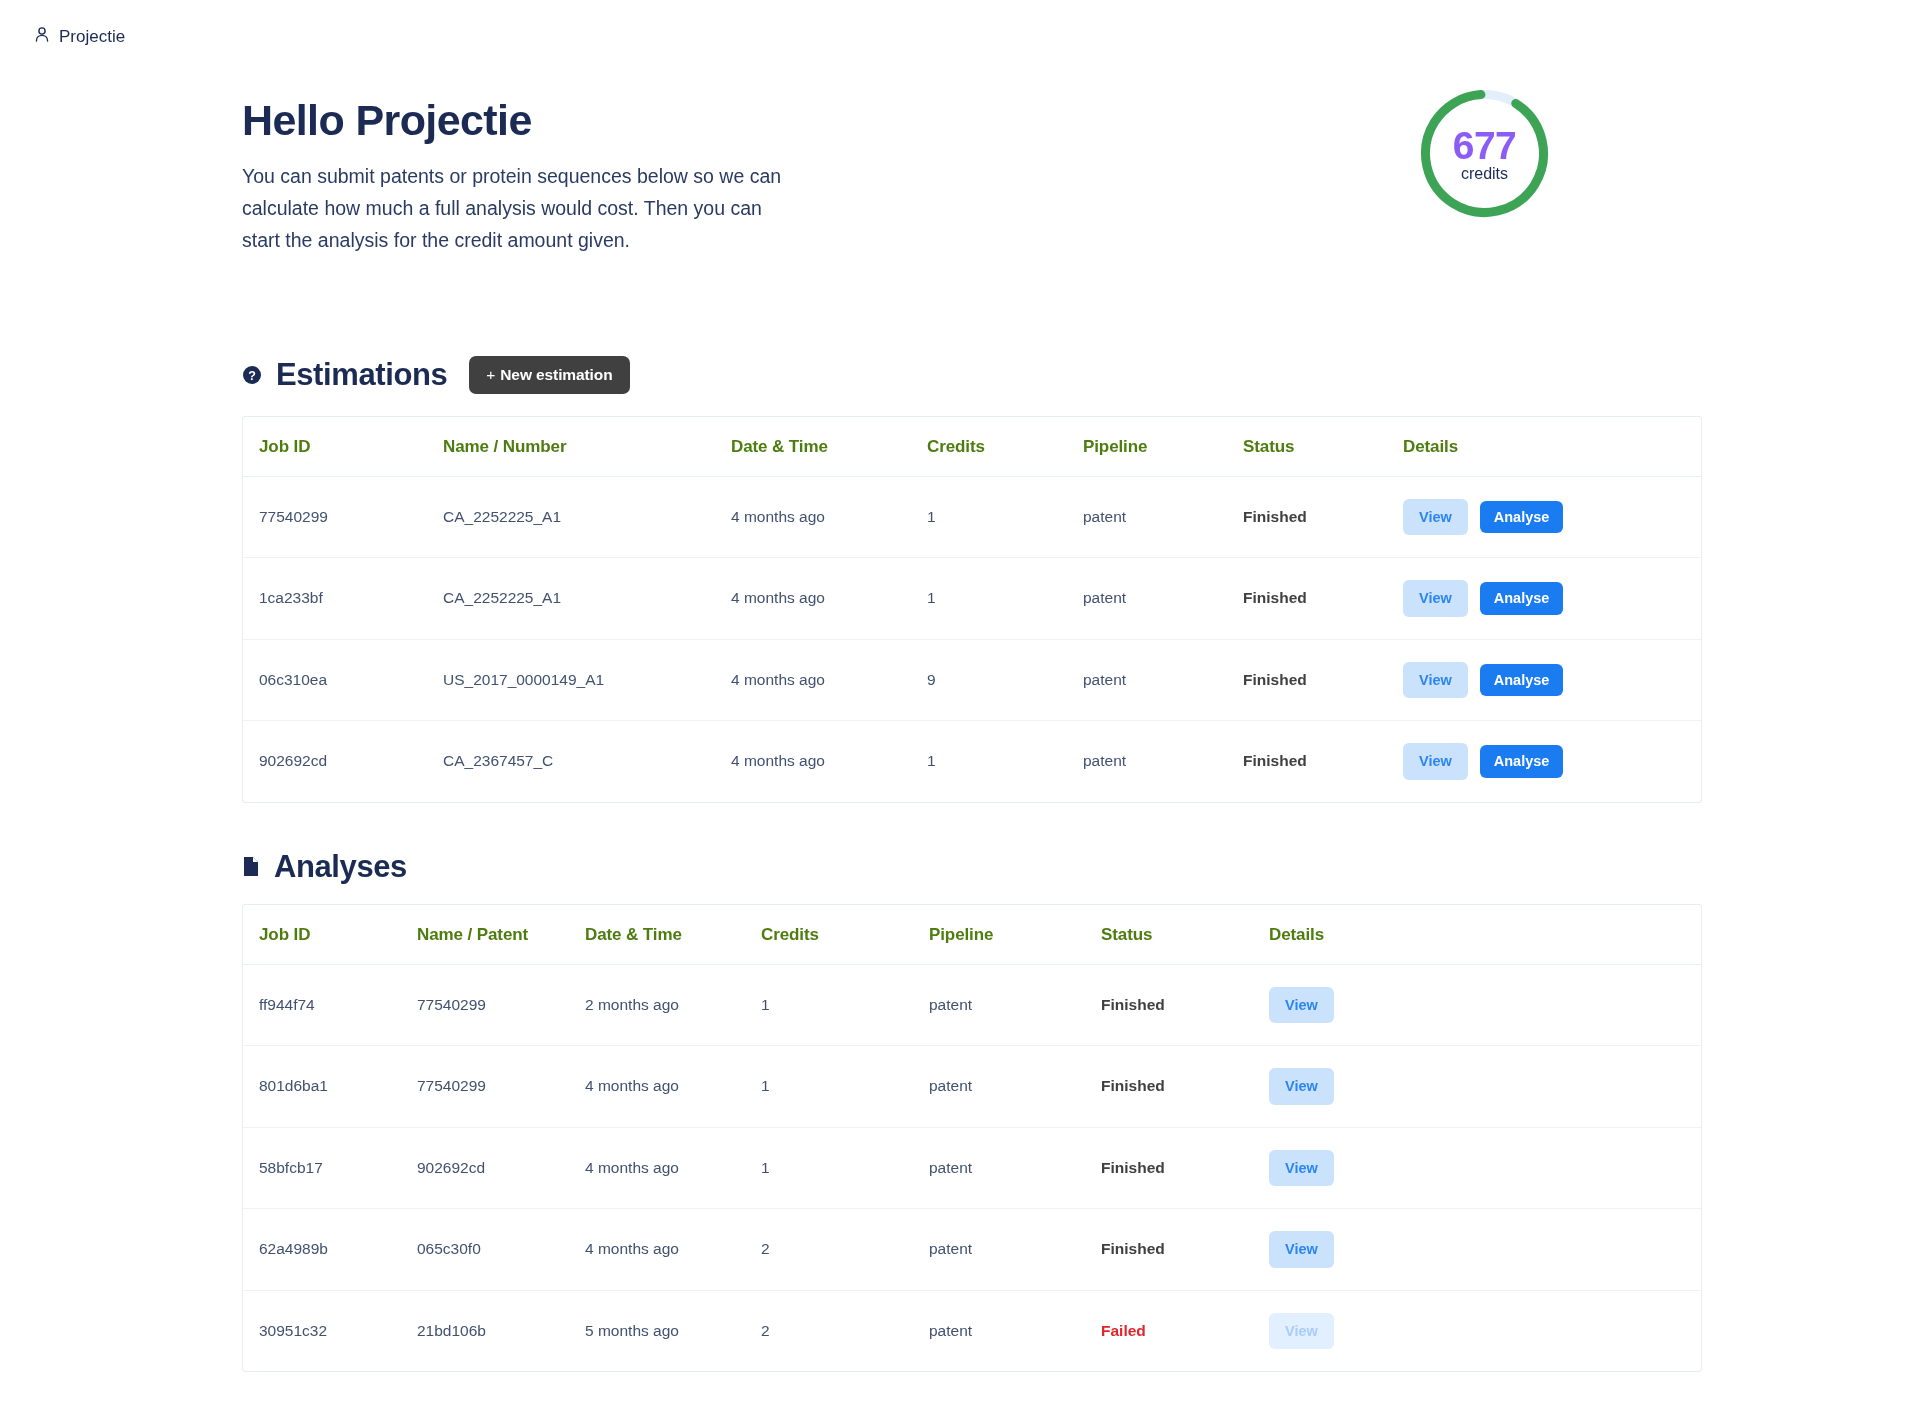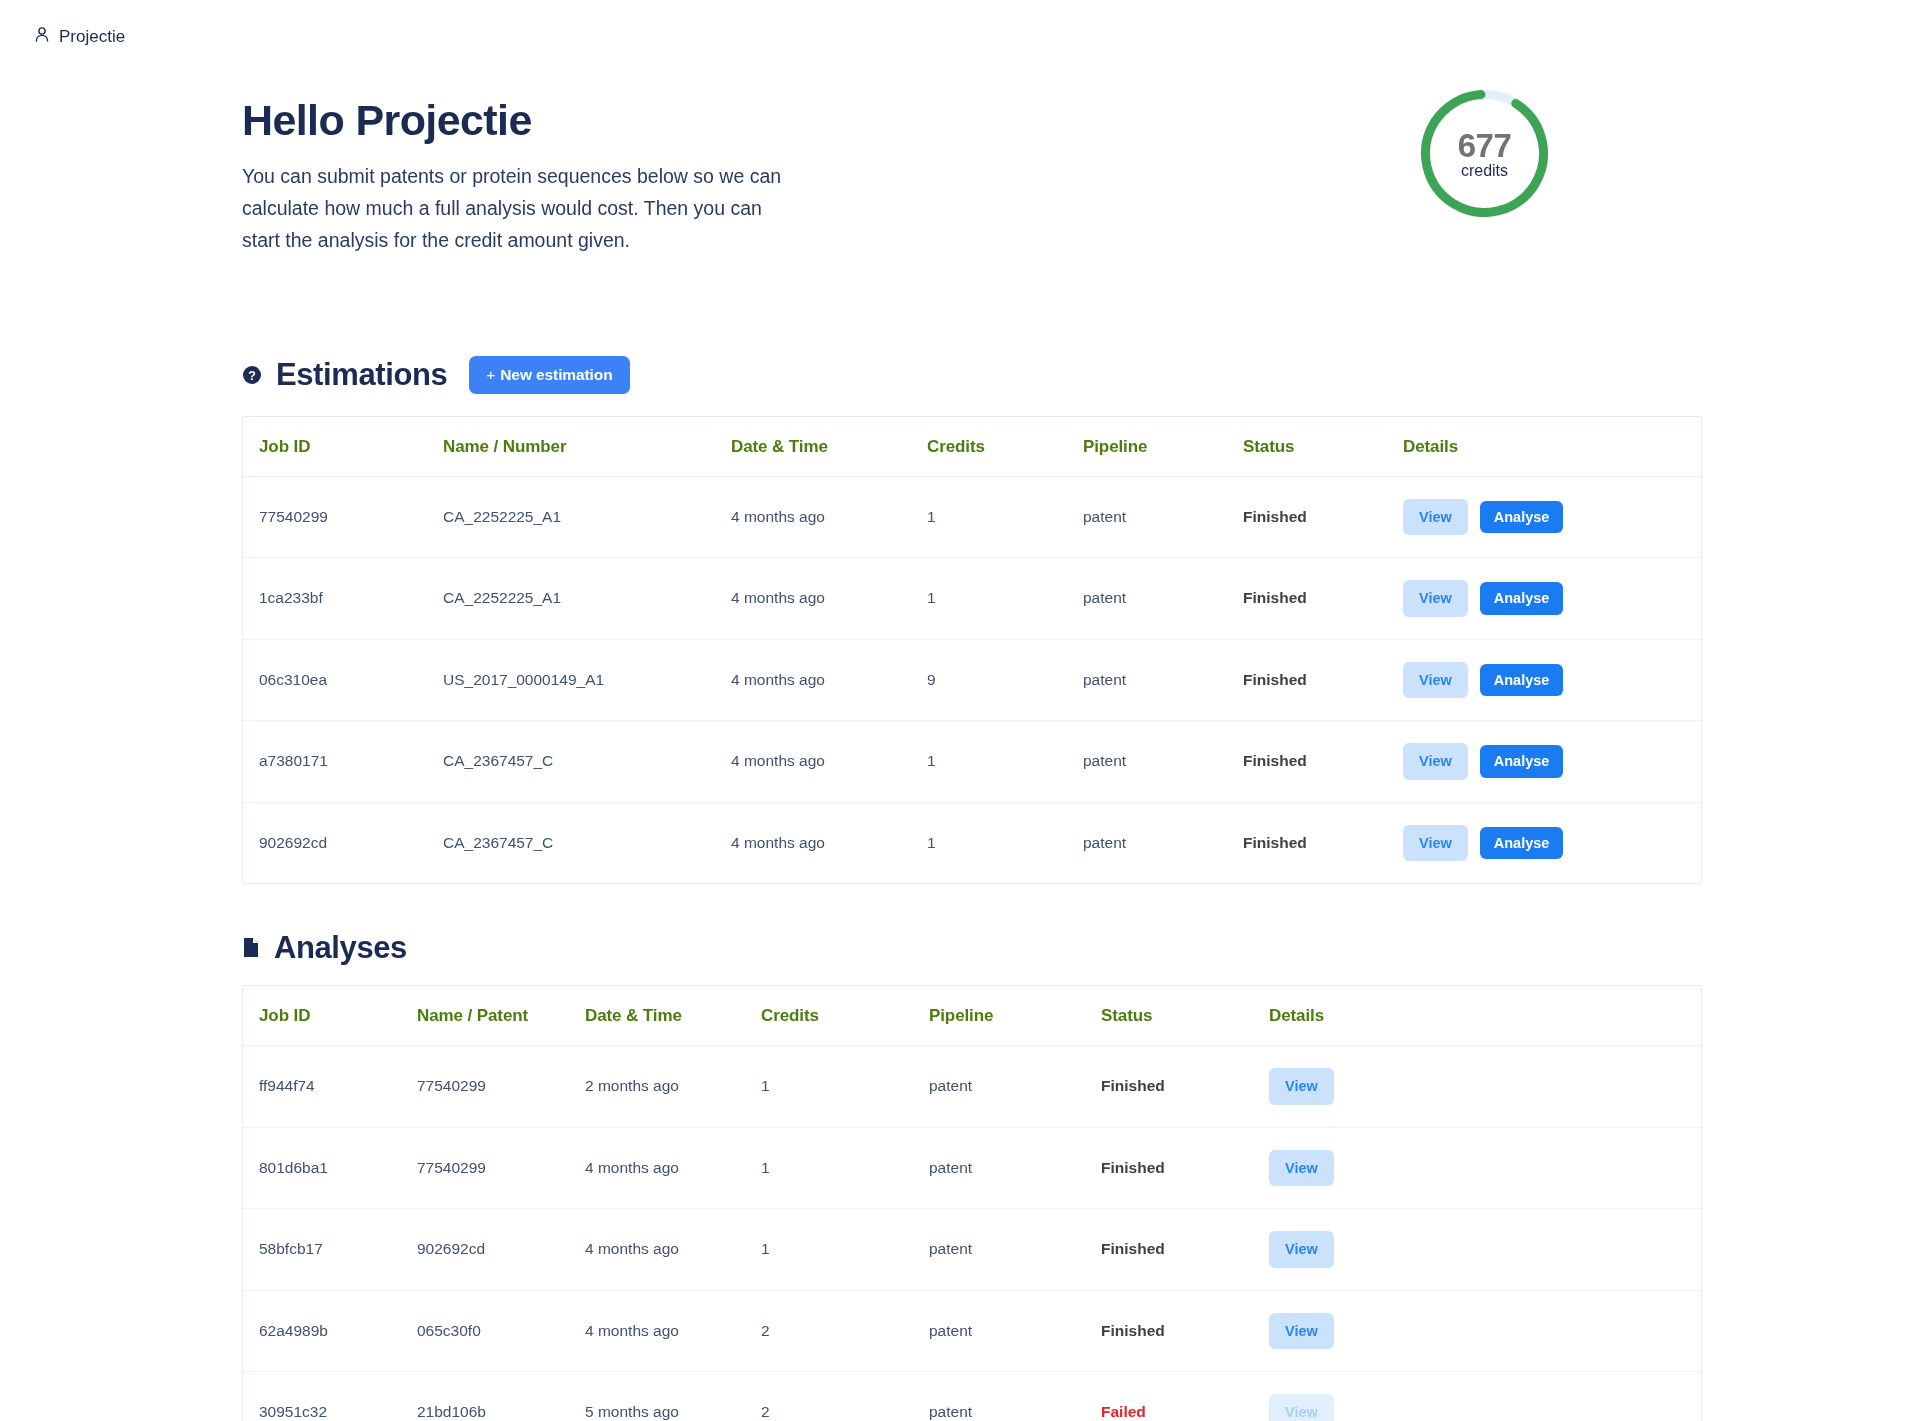--- a/index.html
+++ b/index.html
@@ -85,23 +85,23 @@
   .credits-inner {
     position: absolute;
     inset: 0;
     display: flex;
     flex-direction: column;
     align-items: center;
     justify-content: center;
     gap: 1px;
   }
   .credits-value {
-    font-size: 33px;
-    font-weight: 700;
-    color: #737373;
+    font-size: 39px;
+    font-weight: 700;
+    color: #8b5cf6;
     line-height: 1;
     letter-spacing: -0.5px;
   }
   .credits-label {
     font-size: 16px;
     color: #1b2b53;
     line-height: 1;
   }
 
   
@@ -121,21 +121,21 @@
   .section-title {
     margin: 0;
     font-size: 31px;
     font-weight: 700;
     letter-spacing: -0.4px;
     color: #1b2b53;
     line-height: 1;
   }
   .btn-primary {
     margin-left: 8px;
-    background: #3b82f6;
+    background: #404040;
     color: #ffffff;
     border: none;
     border-radius: 7px;
     font-family: inherit;
     font-size: 15.5px;
     font-weight: 700;
     padding: 11px 17px;
     cursor: pointer;
     letter-spacing: -0.1px;
     line-height: 1;
@@ -326,29 +326,20 @@
             <tr>
               <td>06c310ea</td>
               <td>US_2017_0000149_A1</td>
               <td>4 months ago</td>
               <td>9</td>
               <td>patent</td>
               <td class="status-finished">Finished</td>
               <td><button class="btn-soft">View</button><button class="btn-solid">Analyse</button></td>
             </tr>
             <tr>
-              <td>a7380171</td>
-              <td>CA_2367457_C</td>
-              <td>4 months ago</td>
-              <td>1</td>
-              <td>patent</td>
-              <td class="status-finished">Finished</td>
-              <td><button class="btn-soft">View</button><button class="btn-solid">Analyse</button></td>
-            </tr>
-            <tr>
               <td>902692cd</td>
               <td>CA_2367457_C</td>
               <td>4 months ago</td>
               <td>1</td>
               <td>patent</td>
               <td class="status-finished">Finished</td>
               <td><button class="btn-soft">View</button><button class="btn-solid">Analyse</button></td>
             </tr>
           </tbody>
       </table>

